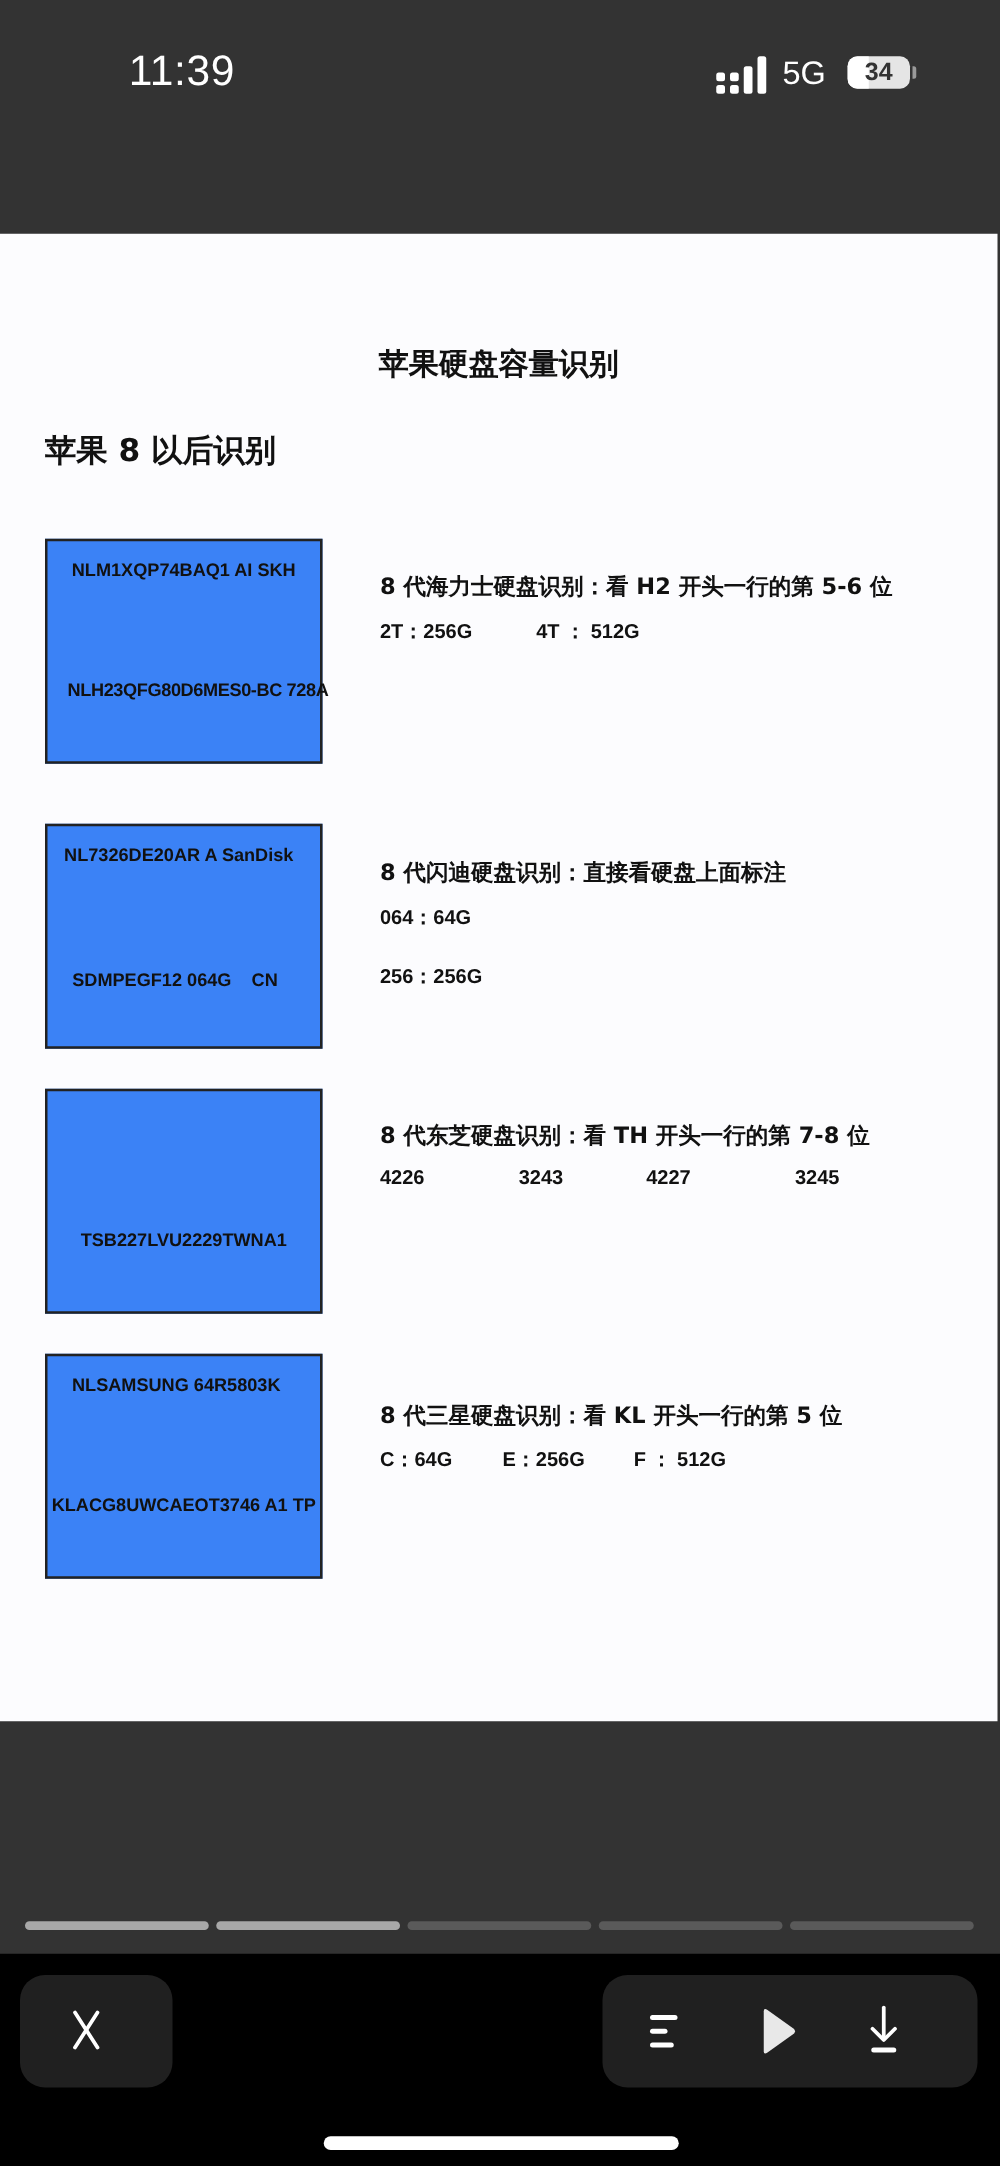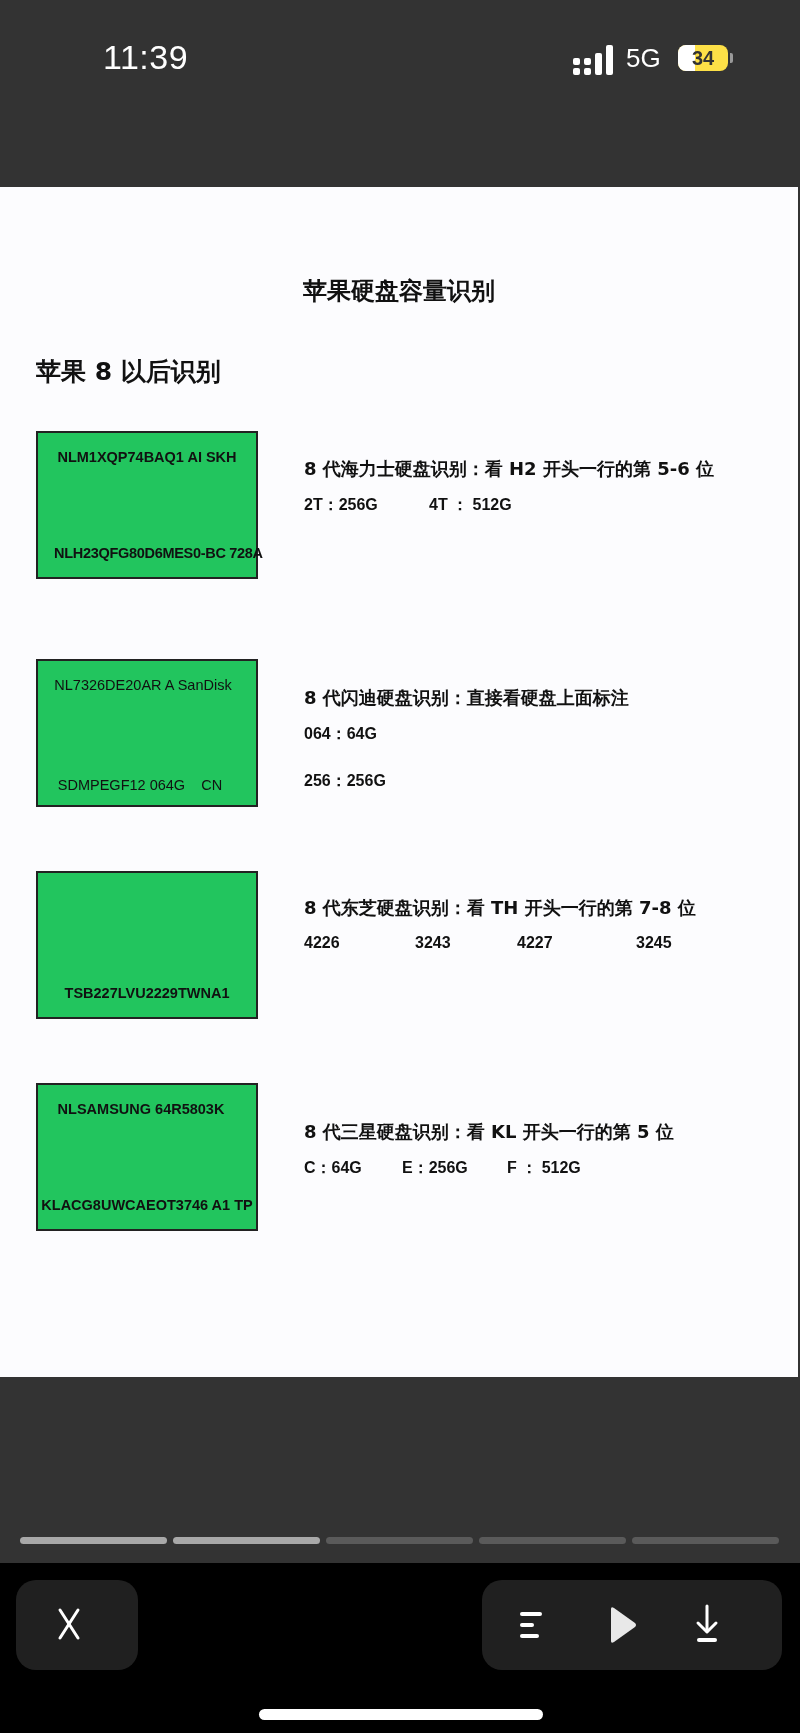--- a/index.html
+++ b/index.html
@@ -6,32 +6,32 @@
   body {
     width:800px; height:1733px; position:relative; overflow:hidden;
     background:#333333;
     font-family:"DejaVu Sans","Liberation Sans",sans-serif;
   }
   .status-bar { position:absolute; left:0; top:0; width:800px; height:187px; background:#333333; }
   .clock { position:absolute; left:103px; top:38px; font-size:34px; color:#ffffff; font-family:"Liberation Sans",sans-serif; letter-spacing:0.5px; }
   .signal { position:absolute; left:573px; top:45px; width:44px; height:30px; }
   .signal span { position:absolute; bottom:0; width:7px; background:#fff; border-radius:2px; }
   .network { position:absolute; left:626px; top:43px; font-size:26px; color:#fff; font-family:"Liberation Sans",sans-serif; }
-  .battery { position:absolute; left:678px; top:45px; width:50px; height:26px; border-radius:8px; background:#fde047; overflow:hidden; }
+  .battery { position:absolute; left:678px; top:45px; width:50px; height:26px; border-radius:8px; background:#e5e5e5; overflow:hidden; }
   .battery .fill { position:absolute; left:0; top:0; bottom:0; width:17px; background:#ffffff; }
   .battery .pct { position:absolute; left:0; right:0; top:0; text-align:center; font-size:20px; line-height:26px; font-weight:bold; color:#333; font-family:"Liberation Sans",sans-serif; }
   .battery-nub { position:absolute; left:730px; top:53px; width:3px; height:10px; background:#9a9a9a; border-radius:0 2px 2px 0; }
 
   .document { position:absolute; left:0; top:187px; width:798px; height:1190px; background:#fcfcfe; }
   .doc-title { position:absolute; left:0; right:0; top:88px; text-align:center; font-size:24px; font-weight:bold; color:#111; }
-  .doc-subtitle { position:absolute; left:36px; top:168px; font-size:25px; font-weight:bold; color:#111; }
+  .doc-subtitle { position:absolute; left:36px; top:157px; font-size:25px; font-weight:bold; color:#111; }
 
-  .chip-box { position:absolute; left:36px; width:222px; height:148px; border:2px solid #222; background:#22c55e; box-sizing:border-box; }
+  .chip-box { position:absolute; left:36px; width:222px; height:180px; border:2px solid #222; background:#3b82f6; box-sizing:border-box; }
   .chip-line { position:absolute; left:0; right:0; text-align:center; font-size:14.5px; font-weight:bold; color:#111; font-family:"Liberation Sans",sans-serif; white-space:nowrap; }
-  .chip-line.thin { font-weight:normal; }
+  .chip-line.thin { font-weight:bold; }
 
   .info { position:absolute; left:304px; width:480px; color:#111; }
   .info-title { font-size:18px; font-weight:bold; white-space:nowrap; }
   .info-row { position:relative; height:26px; font-size:16px; font-weight:bold; font-family:"Liberation Sans",sans-serif; }
   .info-row span { position:absolute; top:0; white-space:nowrap; }
 
   .pager { position:absolute; top:1537px; left:20px; width:760px; height:7px; }
   .pager span { position:absolute; top:0; height:7px; width:147px; border-radius:4px; background:#5a5a5a; }
   .pager span.active { background:#a8a8a8; }
 

